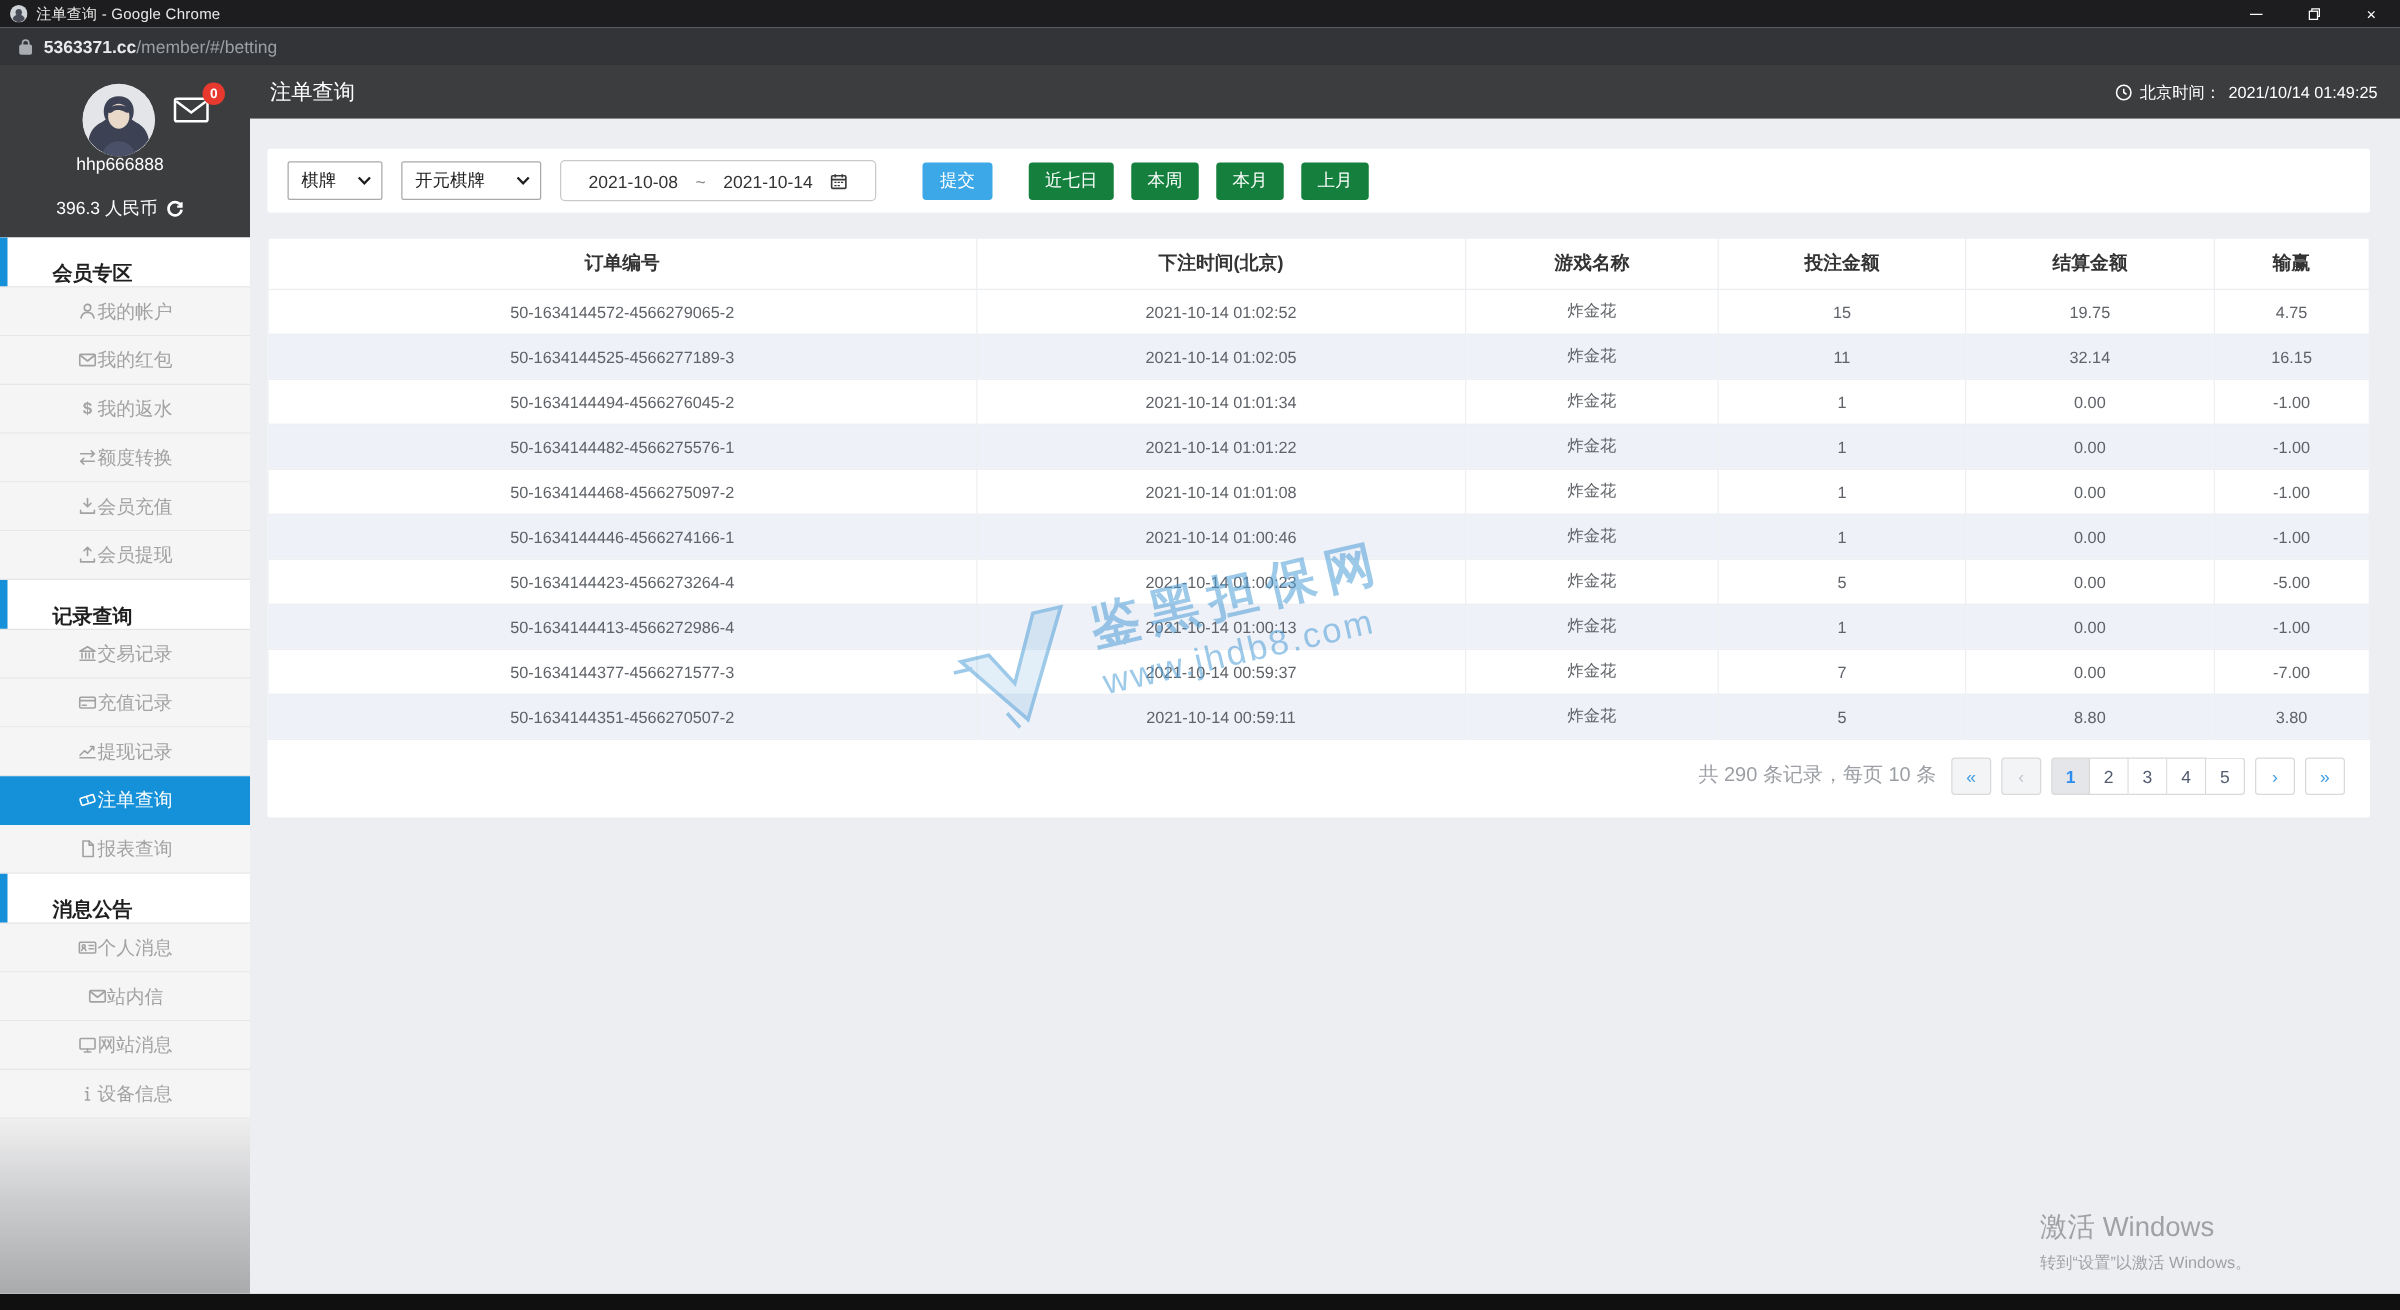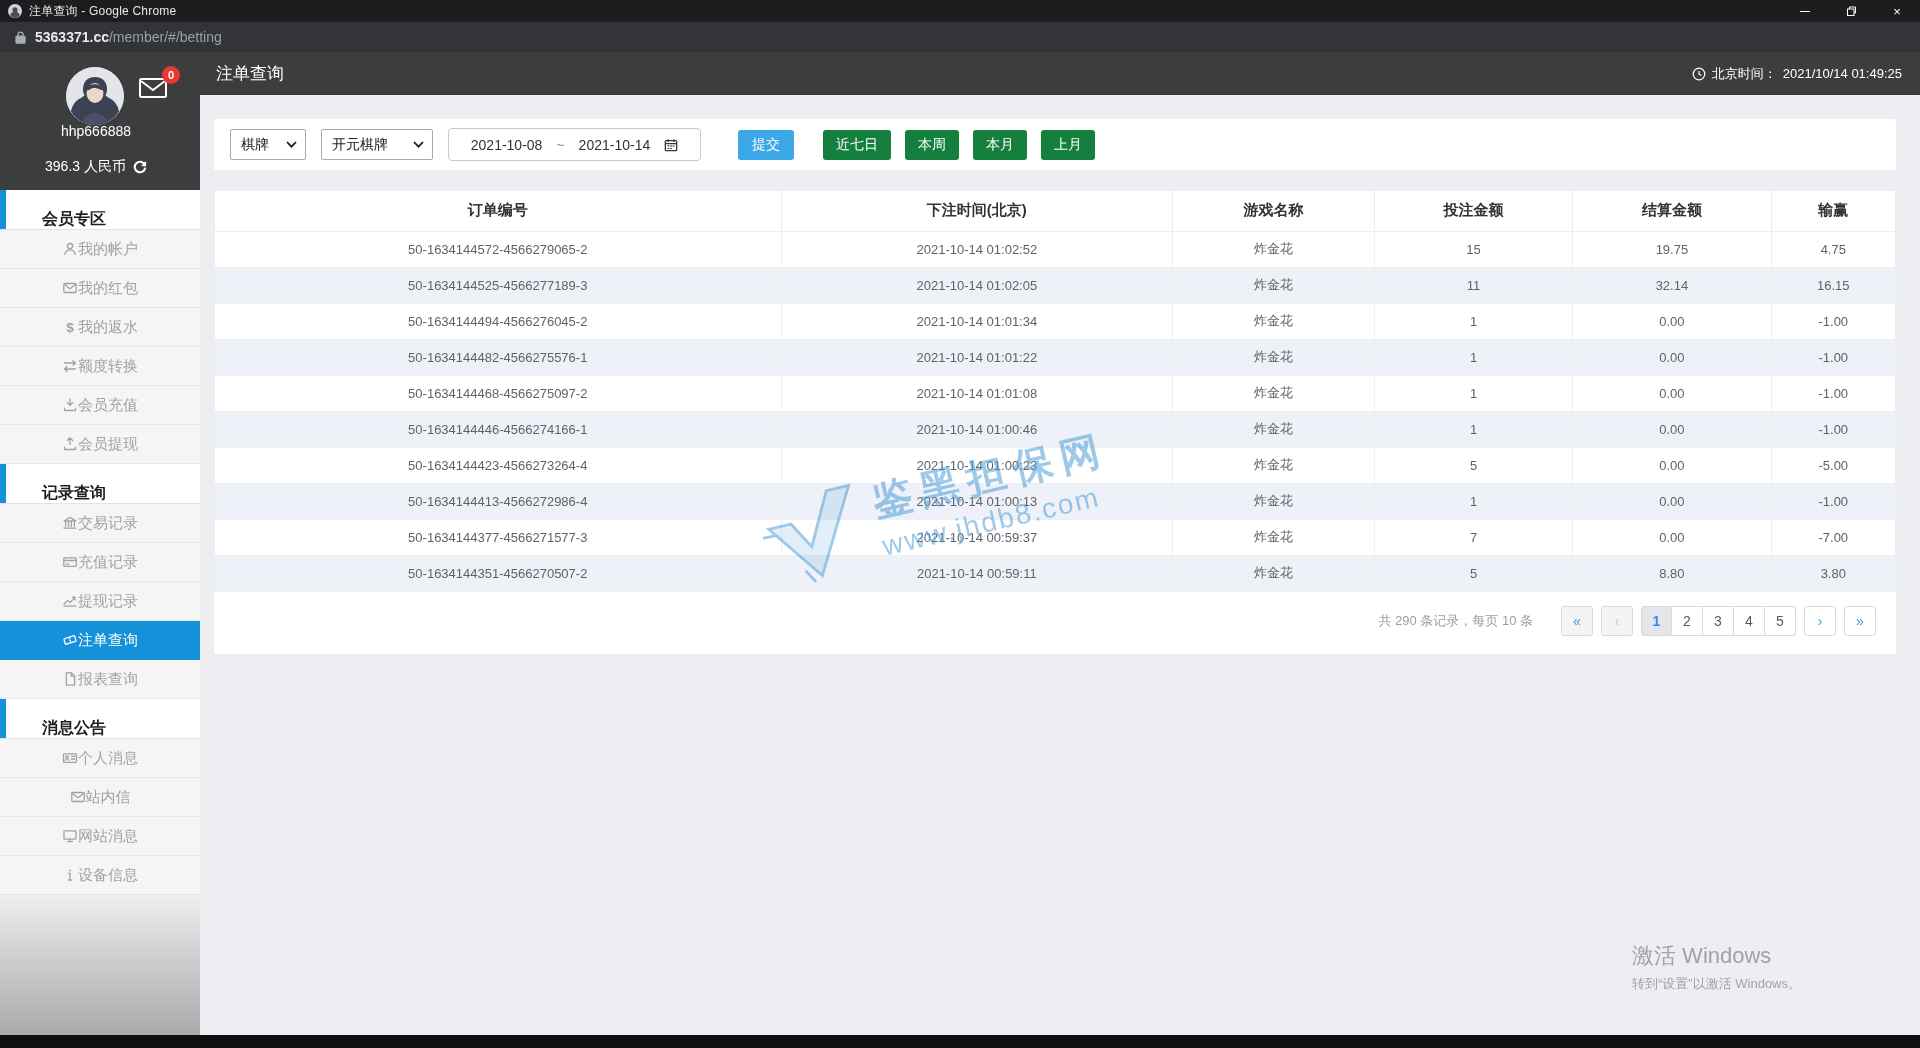--- a/index.html
+++ b/index.html
@@ -56,38 +56,38 @@
 
   
   .table-card { margin:21px 24px 0 14px; background:#fff; border-radius:2px; padding-bottom:6px; }
   table { width:100%; border-collapse:collapse; table-layout:fixed; }
   th { height:40px; font-size:15px; font-weight:bold; color:#333; border:1px solid #ebedf0; border-top:none; }
   td { height:36px; font-size:13px; color:#5f6368; text-align:center; border:1px solid #edeff2; }
   tbody tr:nth-child(even) { background:#eef1f7; }
   .col-0{width:33.7%;} .col-1{width:23.3%;} .col-2{width:12%;} .col-3{width:11.8%;} .col-4{width:11.8%;} .col-5{width:7.4%;}
 
   .pagination { display:flex; align-items:center; justify-content:flex-end; gap:8px; padding:14px 20px 12px 0; }
-  .pg-summary { color:#9b9ea3; font-size:13px; margin-right:20px; }
+  .pg-summary { color:#9b9ea3; font-size:16px; margin-right:4px; }
   .pg-btn { height:30px; min-width:32px; border:1px solid #d9d9d9; border-radius:3px; background:#fff; font-size:14px; color:#515a6e; cursor:pointer; font-family:inherit; }
   .pg-first,.pg-prev { background:#f3f4f6; }
   .pg-first,.pg-next,.pg-last { color:#3b9ae0; }
   .pg-prev { color:#c0c4cc; }
   .page-group { display:flex; }
   .page-group .page-btn { height:30px; min-width:31px; border:1px solid #d9d9d9; border-left:none; background:#fff; font-size:14px; color:#515a6e; cursor:pointer; font-family:inherit; }
   .page-group .page-btn:first-child { border-left:1px solid #d9d9d9; border-radius:3px 0 0 3px; }
   .page-group .page-btn:last-child { border-radius:0 3px 3px 0; }
   .page-group .page-btn.active { background:#e4e6e9; color:#2d8cf0; font-weight:bold; }
 
   
   .watermark { position:absolute; left:556px; top:360px; display:flex; align-items:center; gap:14px; transform:rotate(-13deg); opacity:.55; pointer-events:none; }
   .wm-text .wm-brand { font-size:40px; font-weight:bold; color:#4f9fd8; letter-spacing:8px; }
   .wm-text .wm-url { font-size:28px; color:#4f9fd8; letter-spacing:2px; margin-top:2px; }
 
   
-  .activation { position:absolute; left:1432px; top:846px; color:#97999d; opacity:.9; }
+  .activation { position:absolute; left:1432px; top:872px; color:#97999d; opacity:.9; }
   .activation .l1 { font-size:22px; }
   .activation .l2 { font-size:13px; margin-top:4px; }
 
   .bottom-strip { height:13px; background:#101010; }
 </style>
 </head>
 <body>
 
 <div class="titlebar">
   <span class="fav">

